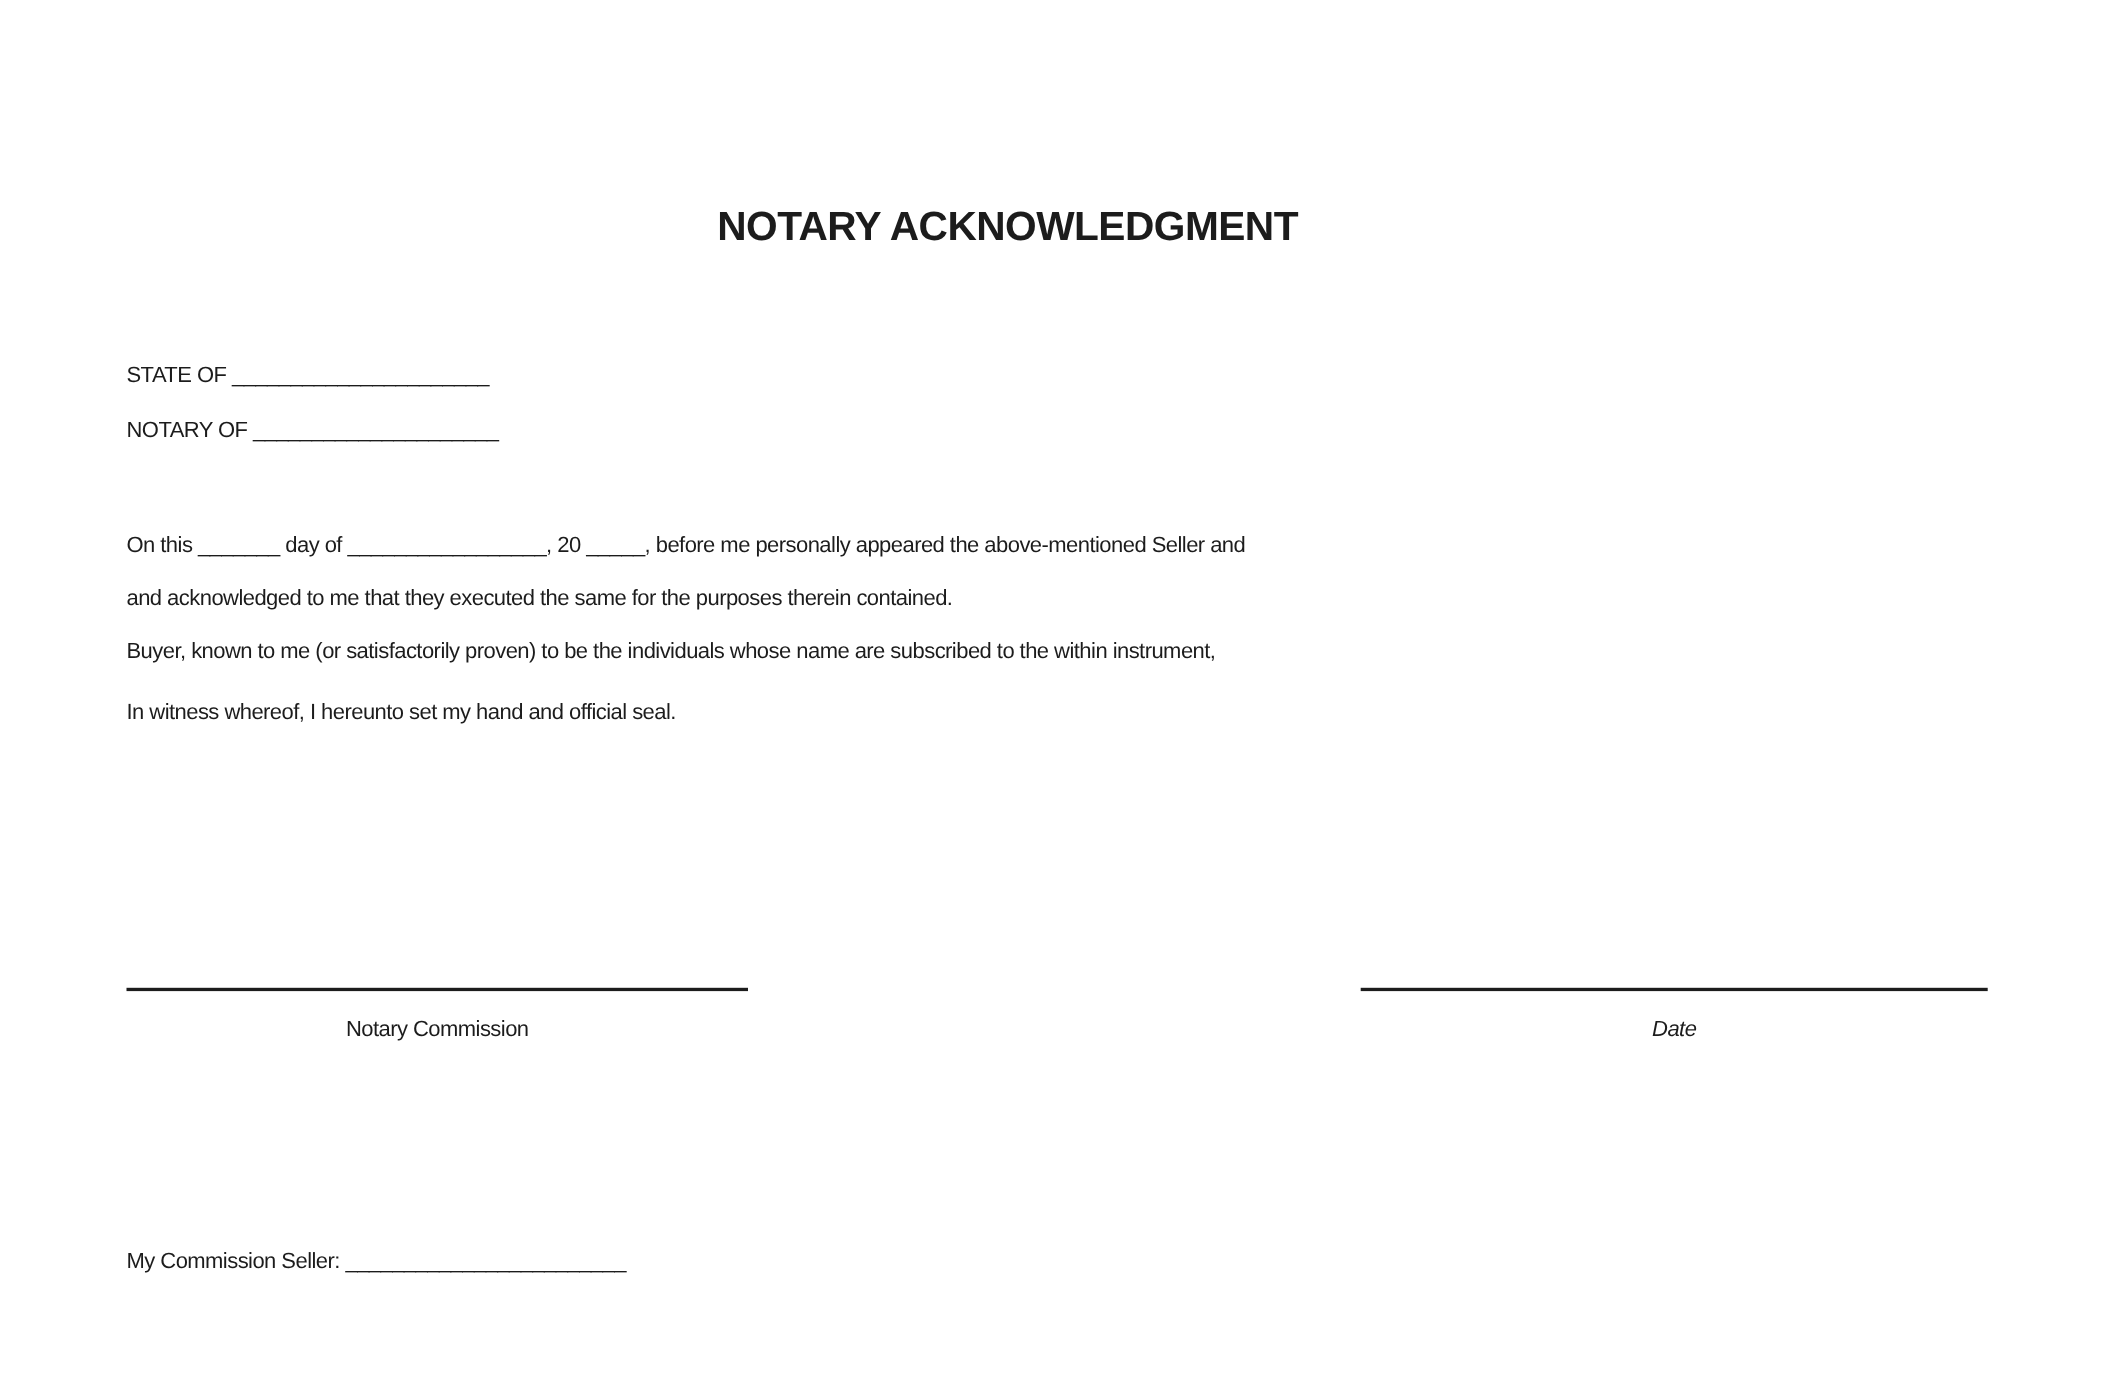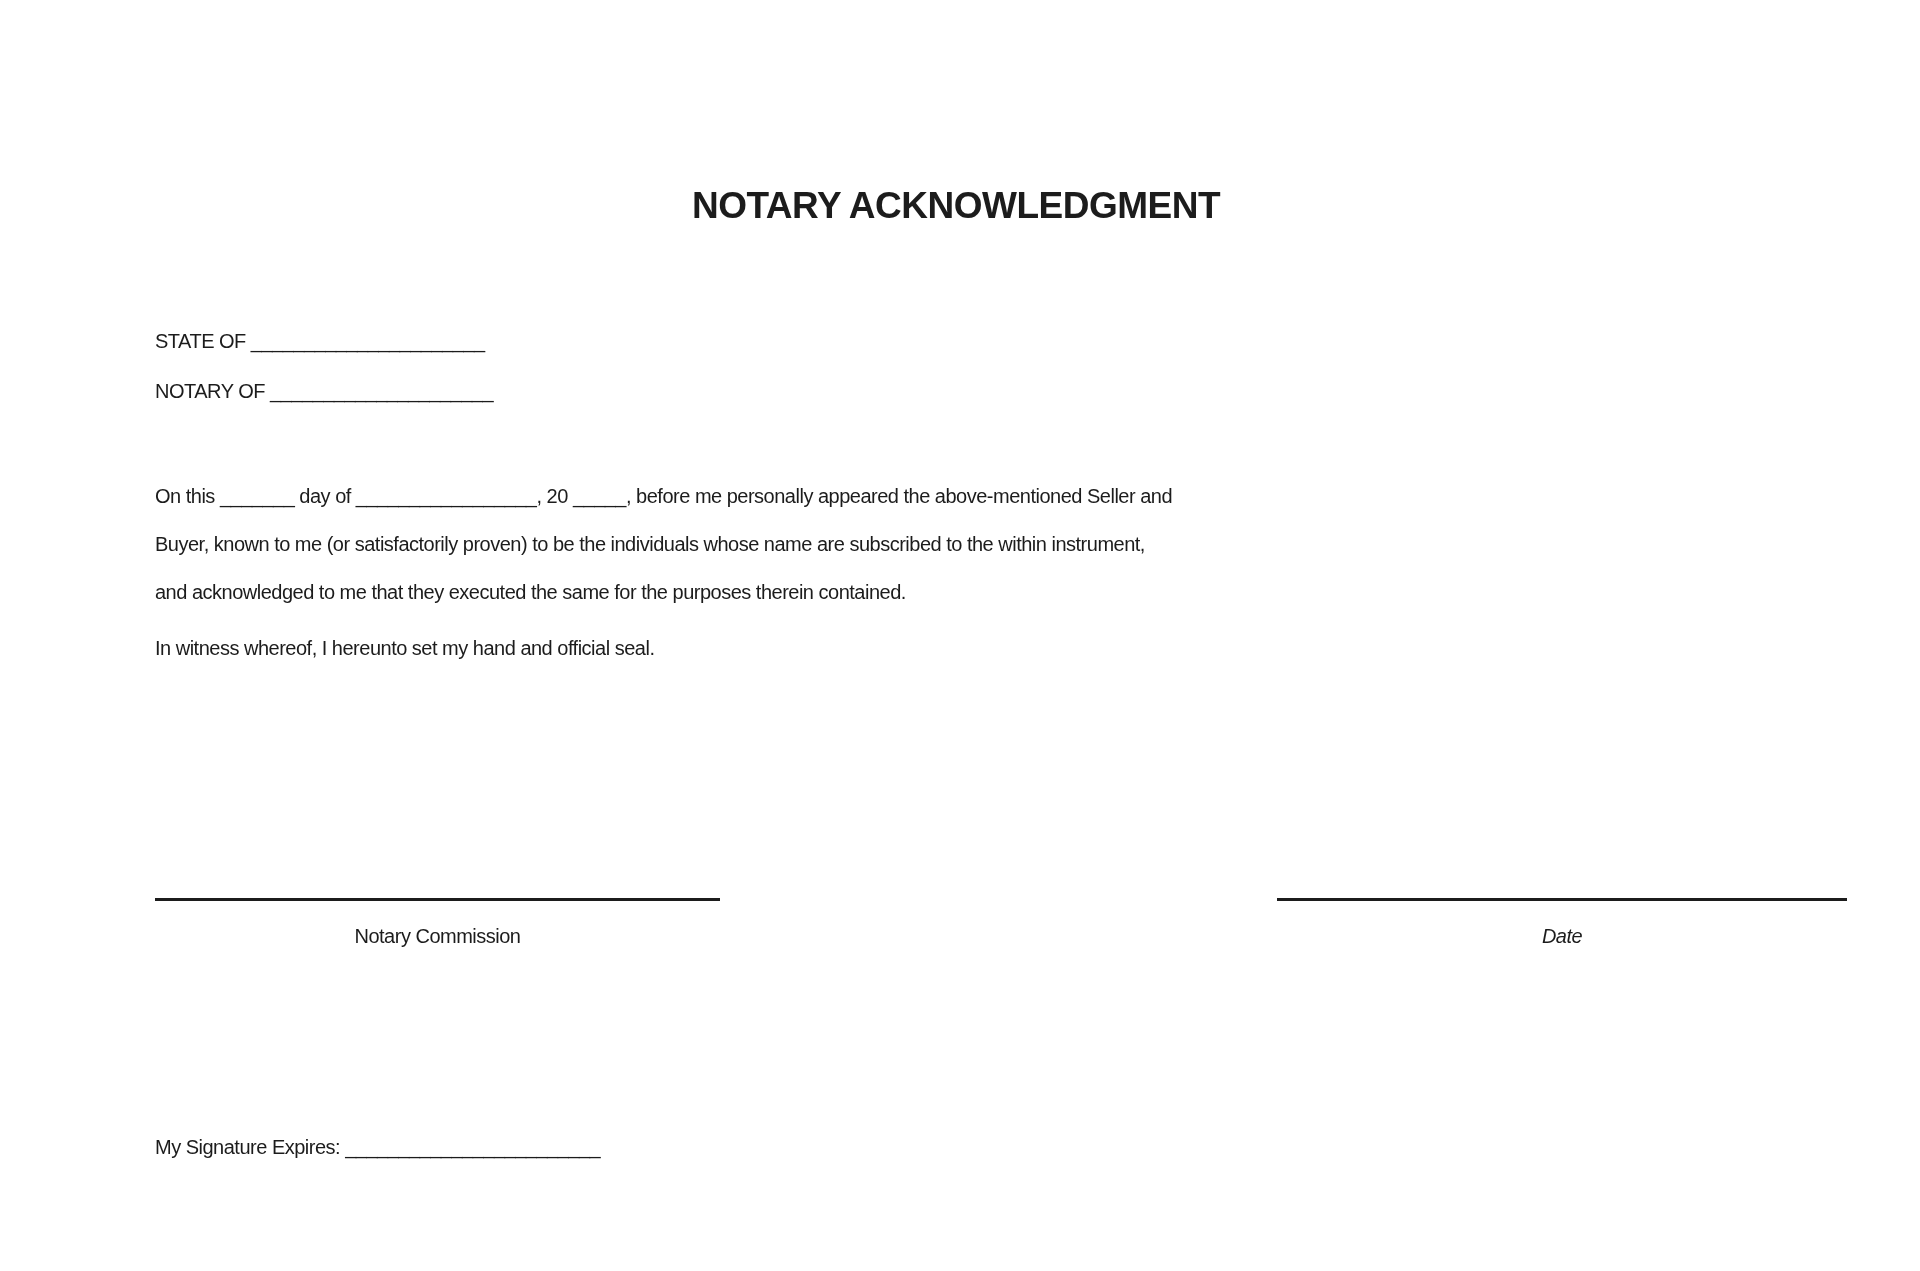--- a/index.html
+++ b/index.html
@@ -14,21 +14,20 @@
     background: var(--page-bg);
     font-family: "Liberation Sans", "DejaVu Sans", sans-serif;
     color: var(--text-color);
   }
   .page {
     position: relative;
     width: 1832px;
     height: 1271px;
     background: var(--page-bg);
     overflow: hidden;
-    margin-left: 40px;
   }
   .doc-title {
     position: absolute;
     top: 185px;
     left: 0;
     width: 100%;
     text-align: center;
     font-size: 37px;
     font-weight: 700;
     letter-spacing: -0.5px;
@@ -93,31 +92,31 @@
 
   <div class="doc-title">NOTARY ACKNOWLEDGMENT</div>
 
   <div class="state-county">
     <div class="sc-line body-text nowrap">STATE OF ______________________</div>
     <div class="sc-line body-text nowrap">NOTARY OF _____________________</div>
   </div>
 
   <div class="paragraph">
     <div class="para-line body-text nowrap">On this _______ day of _________________, 20 _____, before me personally appeared the above-mentioned Seller and</div>
+    <div class="para-line body-text nowrap">and acknowledged to me that they executed the same for the purposes therein contained.</div>
     <div class="para-line body-text nowrap">Buyer, known to me (or satisfactorily proven) to be the individuals whose name are subscribed to the within instrument,</div>
-    <div class="para-line body-text nowrap">and acknowledged to me that they executed the same for the purposes therein contained.</div>
   </div>
 
   <div class="witness body-text nowrap">In witness whereof, I hereunto set my hand and official seal.</div>
 
   <div class="sig-block left">
     <div class="sig-rule"></div>
     <div class="sig-label body-text">Notary Commission</div>
   </div>
 
   <div class="sig-block right">
     <div class="sig-rule"></div>
     <div class="sig-label body-text">Date</div>
   </div>
 
-  <div class="commission body-text nowrap">My Signature Expires: ________________________</div>
+  <div class="commission body-text nowrap">My Commission Seller: ________________________</div>
 
 </div>
 
 </body></html>

